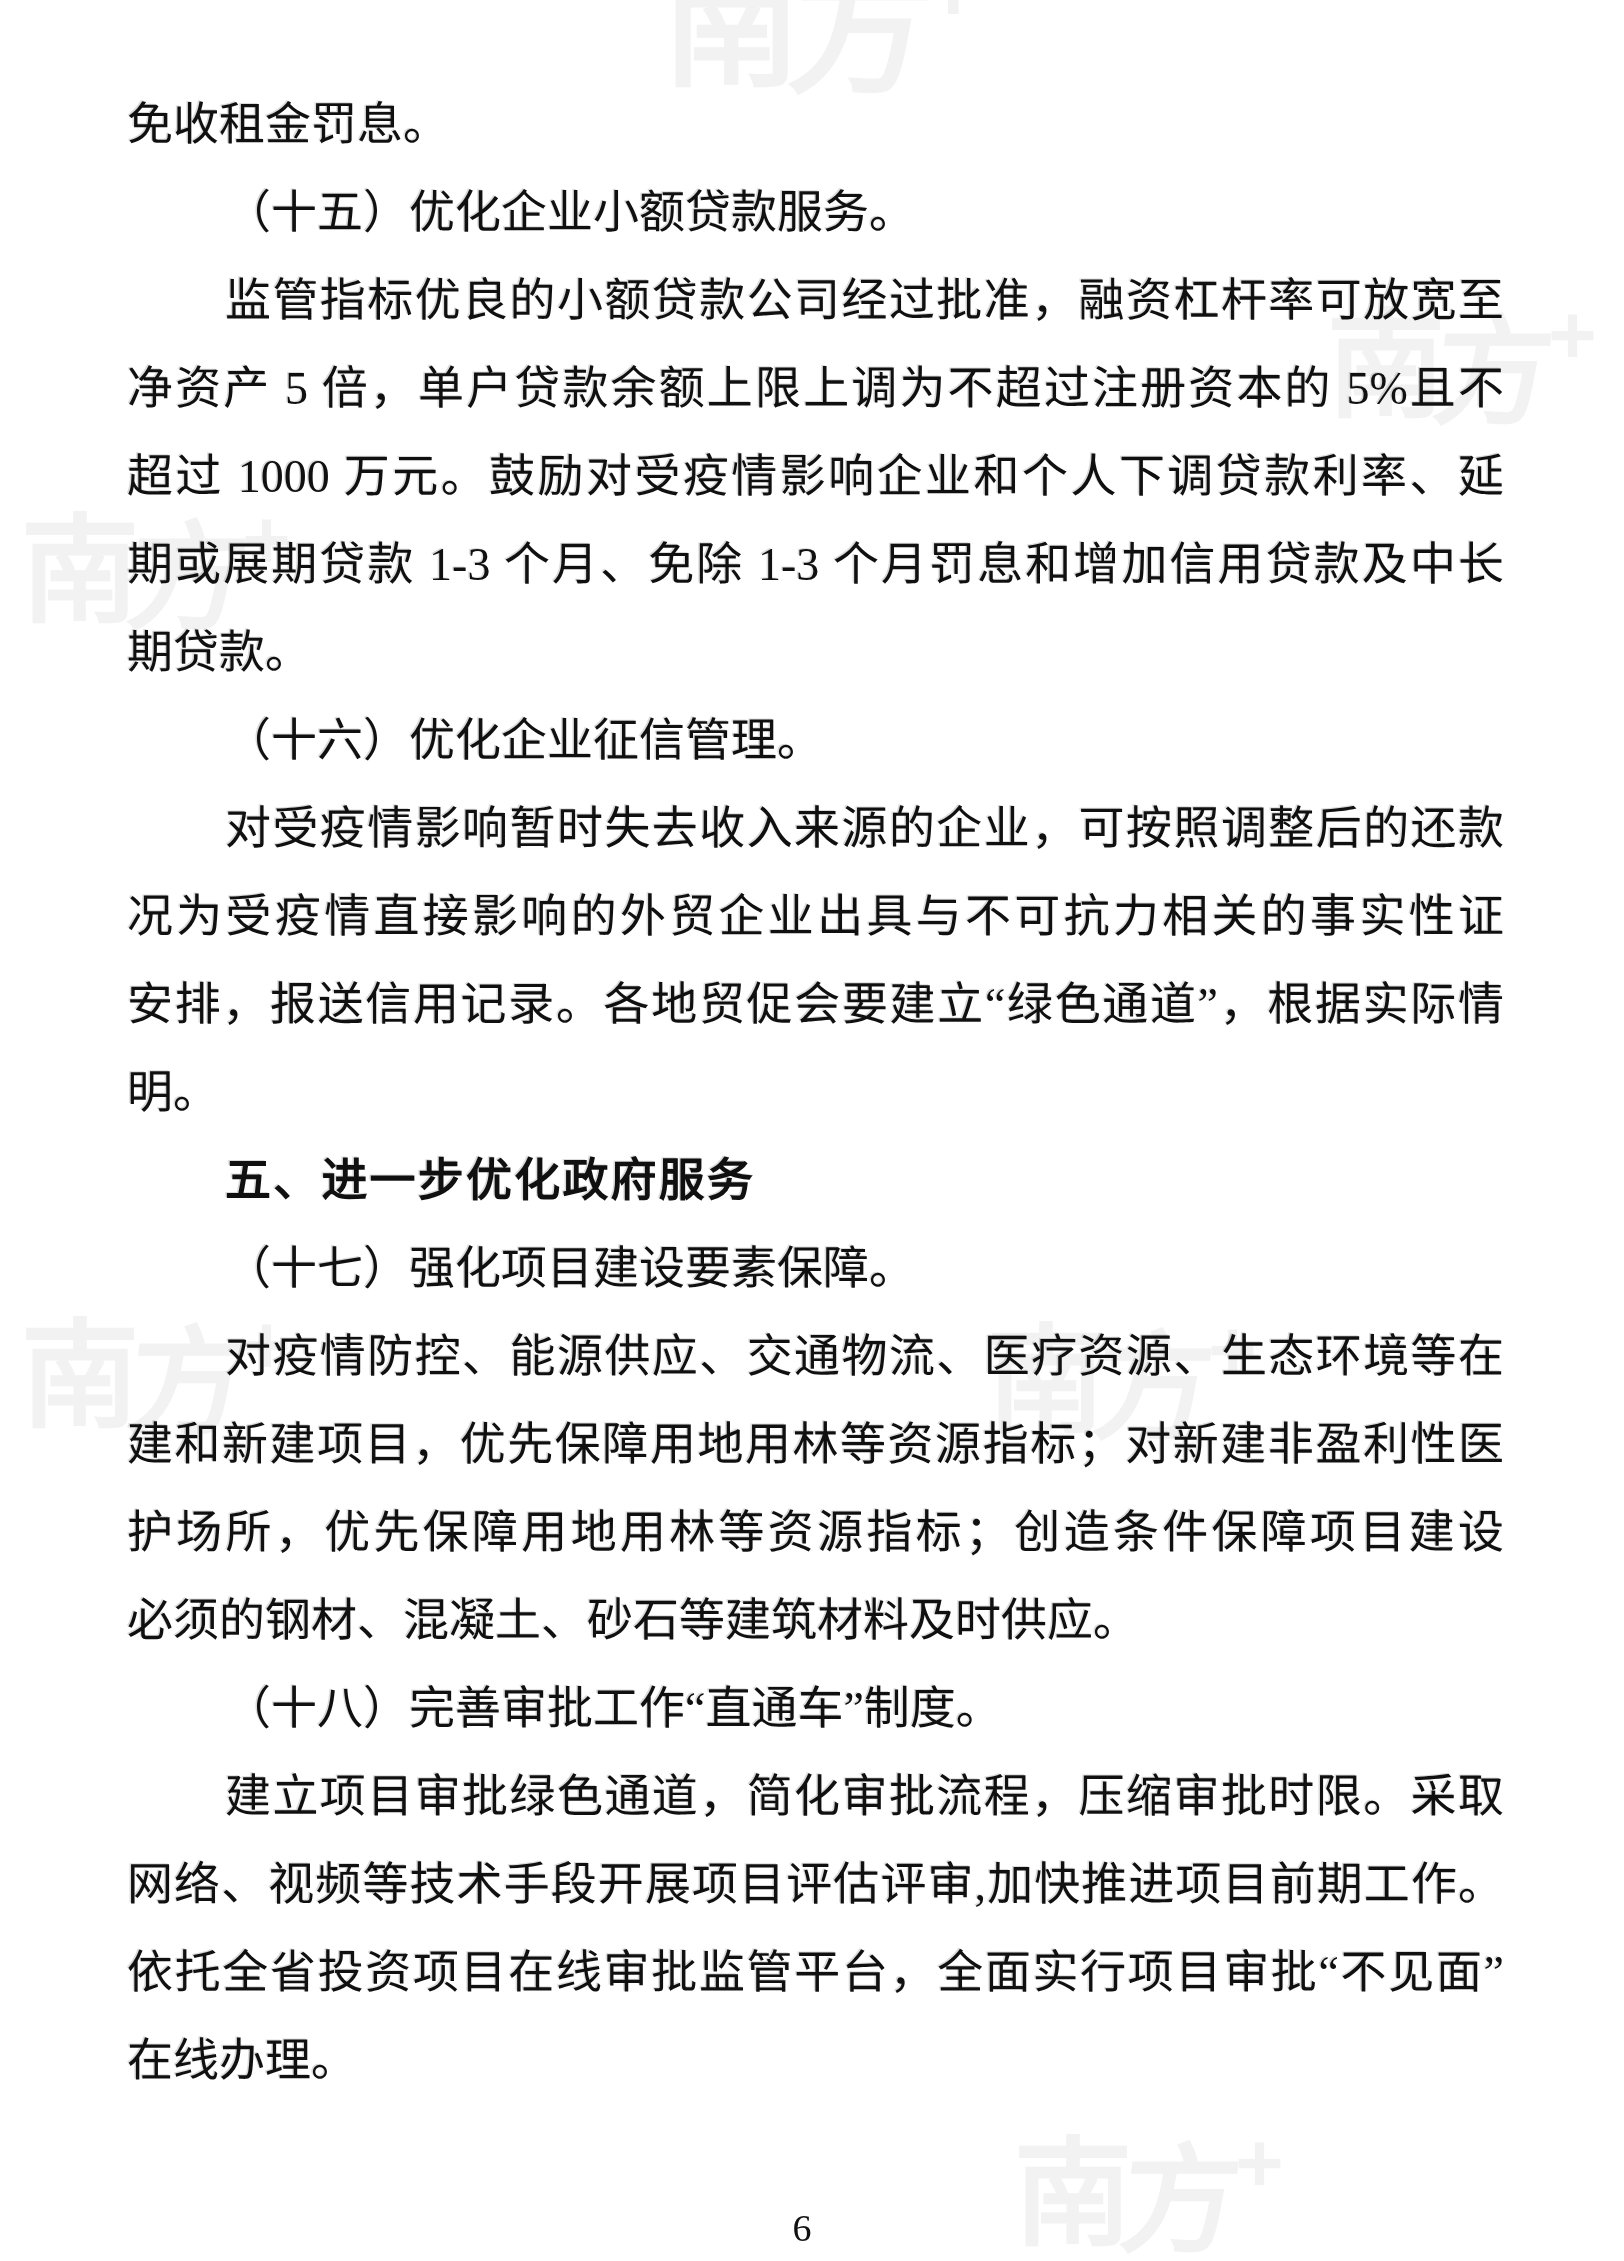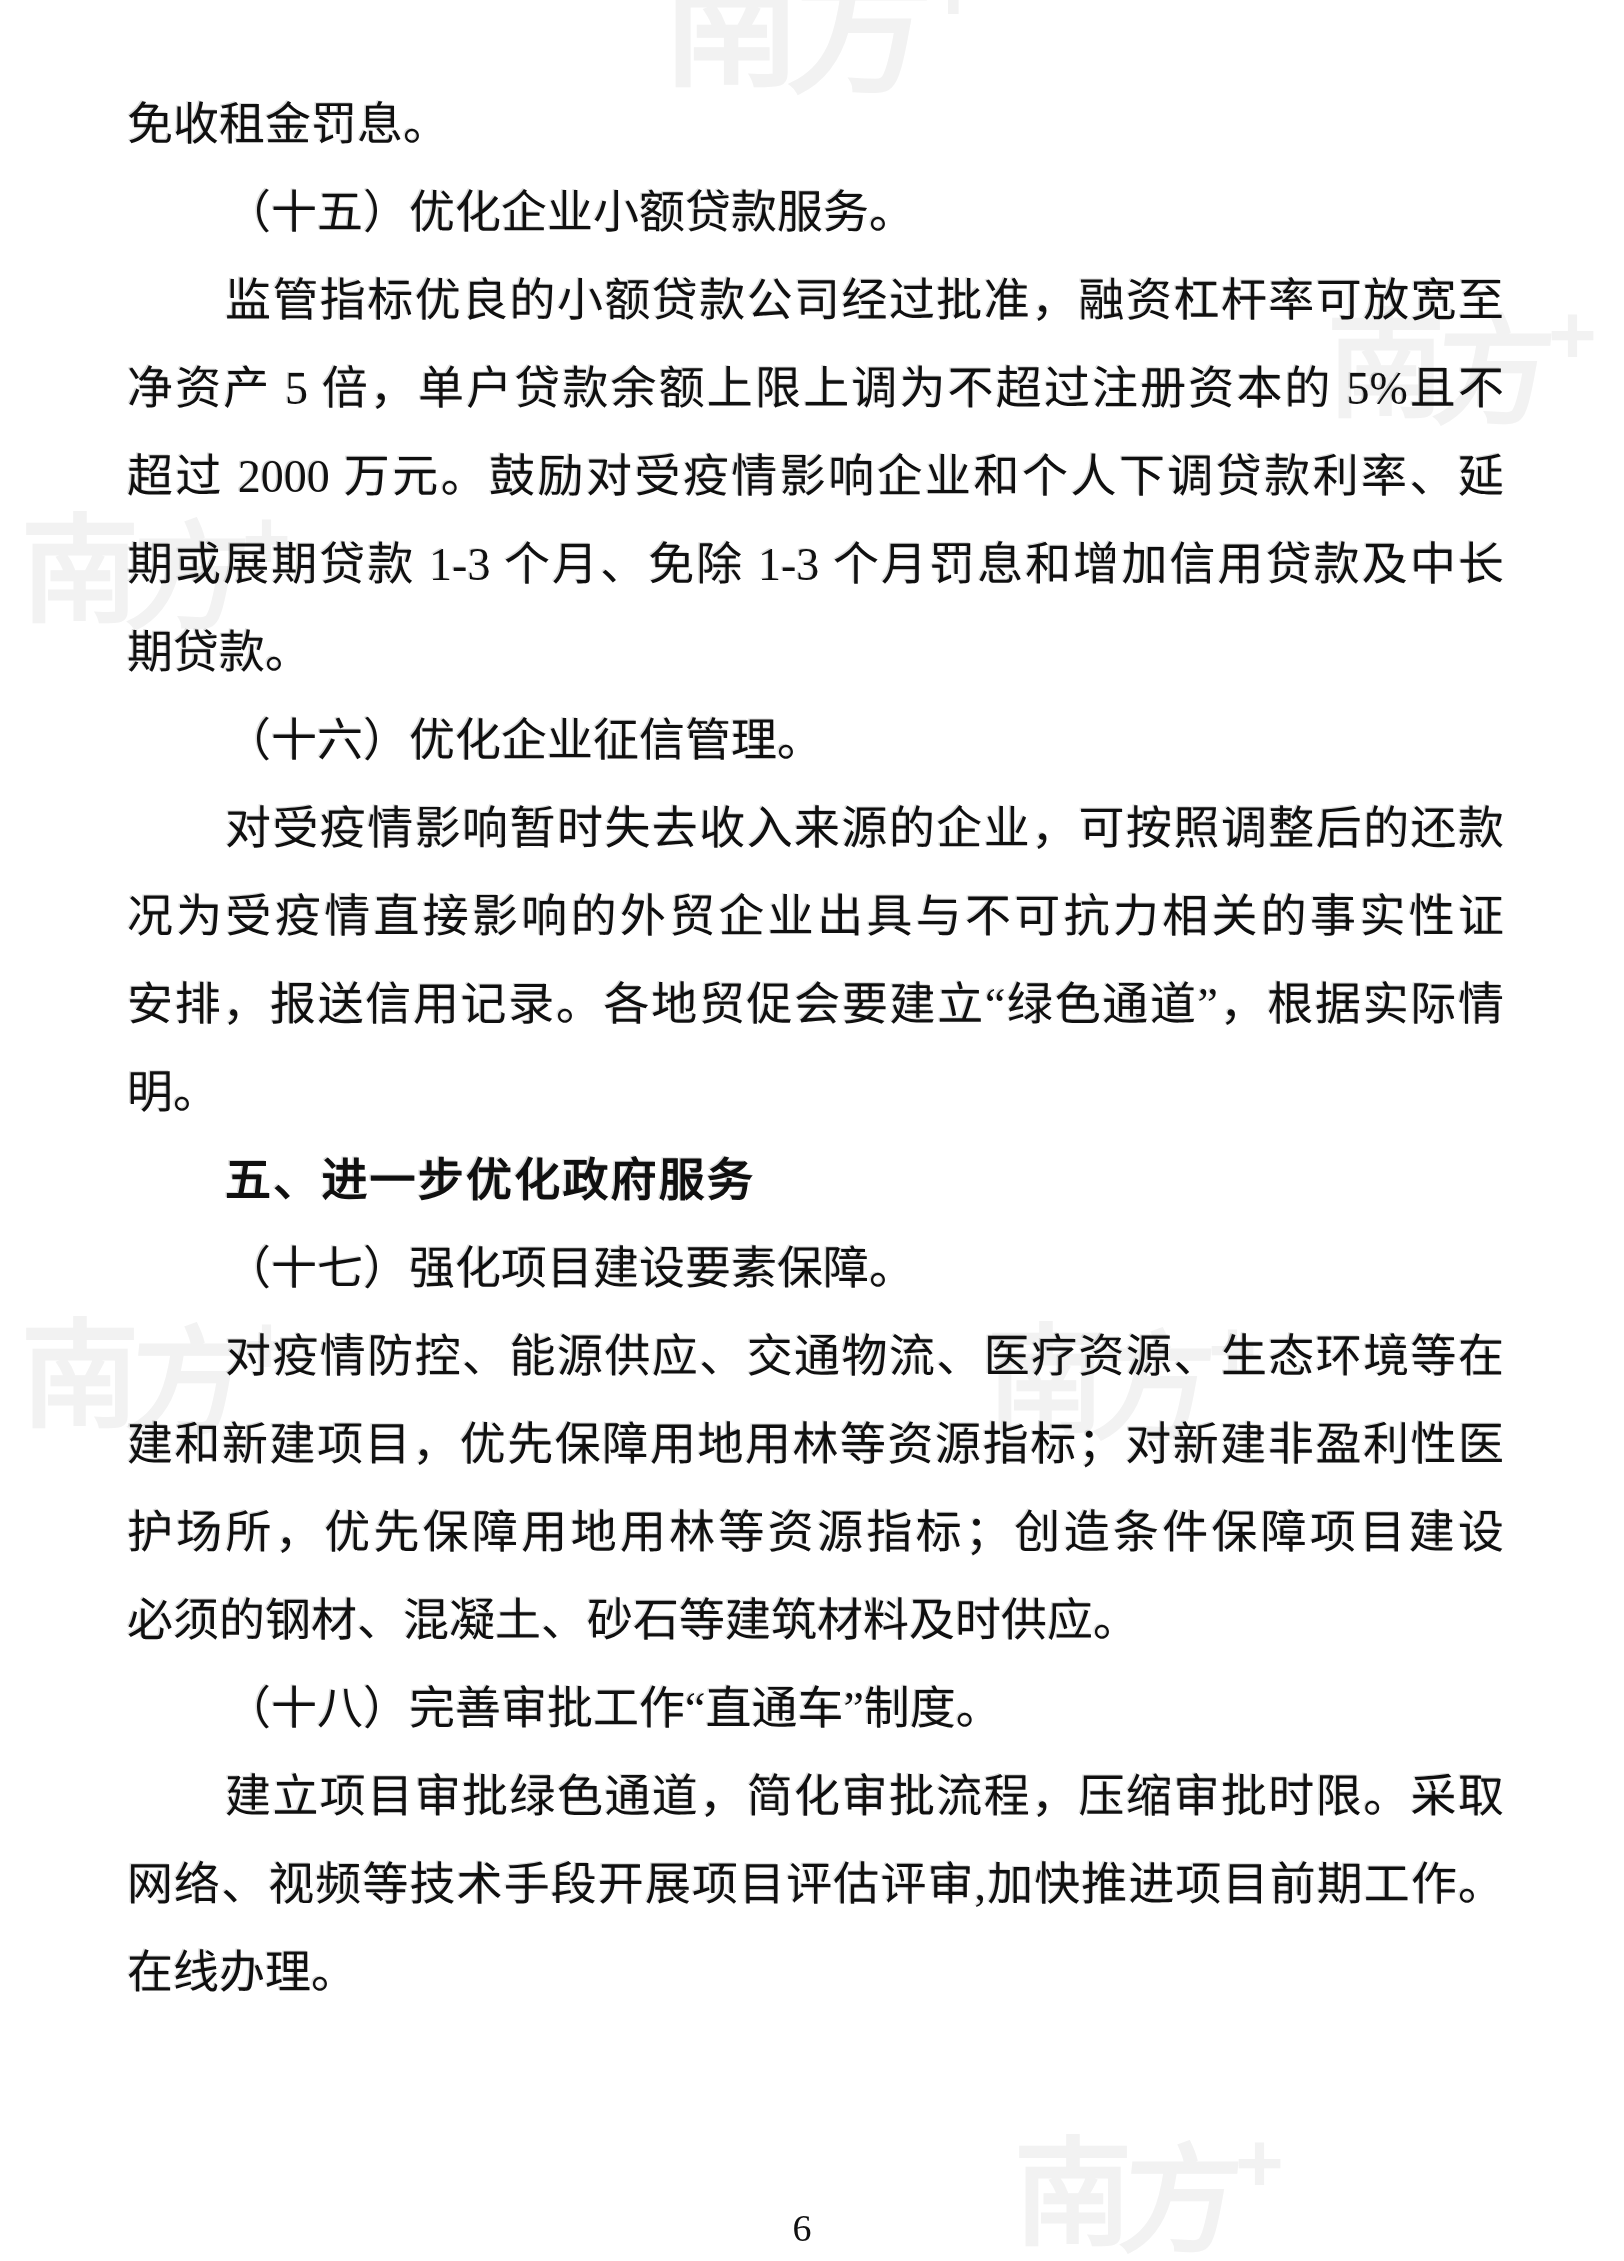--- a/index.html
+++ b/index.html
@@ -88,36 +88,37 @@
   </div>
   <div class="wm" style="left:1014px; top:2135px;">
     <span class="g g1">南</span><span class="g g2">方</span><span class="g g3">+</span>
   </div>
 
   <div class="textblock" id="textblock">
       <div class="line plain">免收租金罚息。</div>
       <div class="line indent">（十五）优化企业小额贷款服务。</div>
       <div class="line indent-justify">监管指标优良的小额贷款公司经过批准，融资杠杆率可放宽至</div>
       <div class="line justify">净资产 5 倍，单户贷款余额上限上调为不超过注册资本的 5%且不</div>
-      <div class="line justify">超过 2000 万元。鼓励对受疫情影响企业和个人下调贷款利率、延</div>
+      <div class="line justify">超过 1000 万元。鼓励对受疫情影响企业和个人下调贷款利率、延</div>
       <div class="line justify">期或展期贷款 1-3 个月、免除 1-3 个月罚息和增加信用贷款及中长</div>
       <div class="line plain">期贷款。</div>
       <div class="line indent">（十六）优化企业征信管理。</div>
       <div class="line indent-justify">对受疫情影响暂时失去收入来源的企业，可按照调整后的还款</div>
       <div class="line justify">况为受疫情直接影响的外贸企业出具与不可抗力相关的事实性证</div>
       <div class="line justify">安排，报送信用记录。各地贸促会要建立“绿色通道”，根据实际情</div>
       <div class="line plain">明。</div>
       <div class="line section">五、进一步优化政府服务</div>
       <div class="line indent">（十七）强化项目建设要素保障。</div>
       <div class="line indent-justify">对疫情防控、能源供应、交通物流、医疗资源、生态环境等在</div>
       <div class="line justify">建和新建项目，优先保障用地用林等资源指标；对新建非盈利性医</div>
       <div class="line justify">护场所，优先保障用地用林等资源指标；创造条件保障项目建设</div>
       <div class="line plain">必须的钢材、混凝土、砂石等建筑材料及时供应。</div>
       <div class="line indent">（十八）完善审批工作“直通车”制度。</div>
       <div class="line indent-justify">建立项目审批绿色通道，简化审批流程，压缩审批时限。采取</div>
       <div class="line justify">网络、视频等技术手段开展项目评估评审,加快推进项目前期工作。</div>
+      <div class="line justify">依托全省投资项目在线审批监管平台，全面实行项目审批“不见面”</div>
       <div class="line plain">在线办理。</div>
     </div>
 
   <div class="pagenum">6</div>
 
 </div>
 
 
 </body></html>

